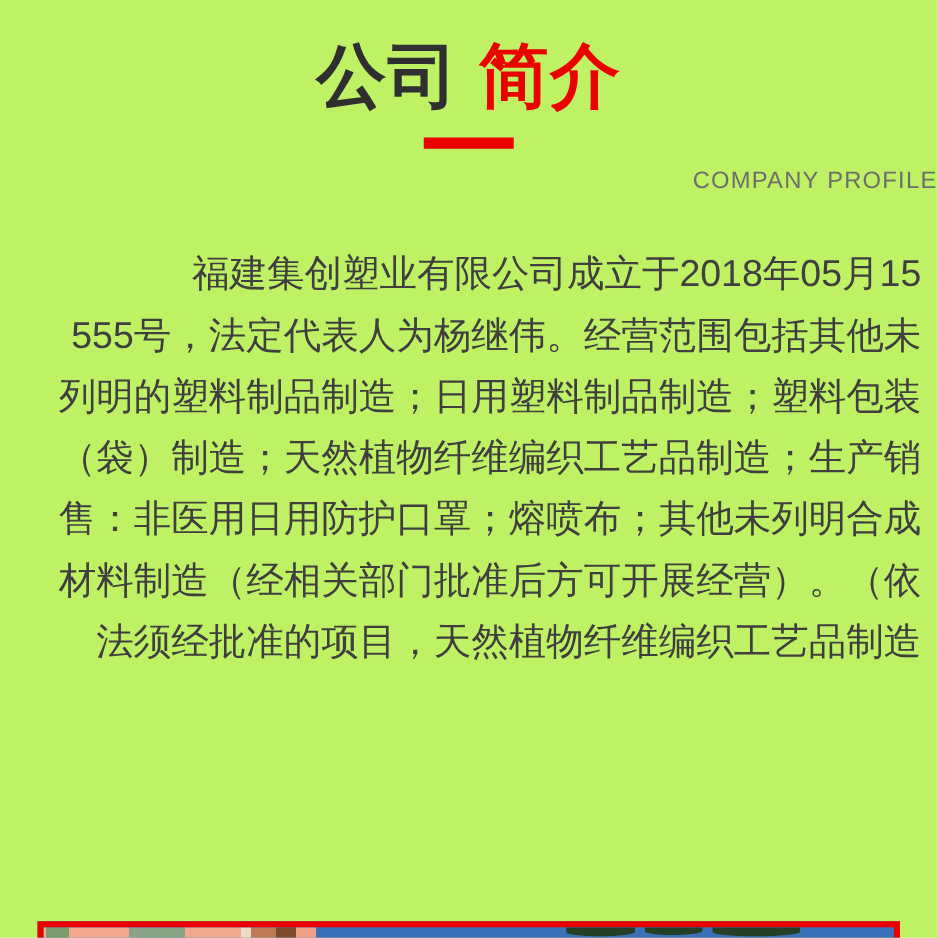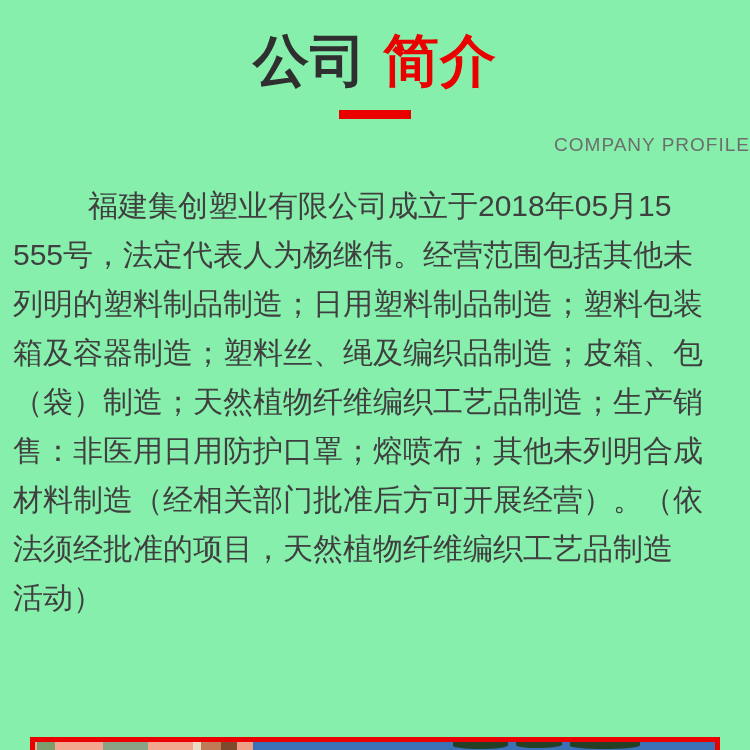--- a/index.html
+++ b/index.html
@@ -1,21 +1,21 @@
 <!DOCTYPE html>
 <html><head>
 <meta charset="utf-8">
 <style>
   html, body { margin: 0; padding: 0; }
   body {
     width: 750px; height: 750px; overflow: hidden;
     background: #ffffff;
     font-family: "Liberation Sans", "DejaVu Sans", sans-serif;
   }
-  .page { position: relative; width: 750px; height: 750px; overflow: hidden; background: #86efac; }
+  .page { position: relative; width: 750px; height: 750px; overflow: hidden; background: #bef264; }
 
   
   .title {
     margin: 0; padding-top: 28px;
     text-align: center;
     font-size: 56px; font-weight: 700; line-height: 66px;
     letter-spacing: 1px;
   }
   .title .t-primary { color: #2f2f2f; }
   .title .t-accent  { color: #eb0000; margin-left: 16px; }
@@ -28,24 +28,25 @@
 
   .subtitle {
     margin-top: 15px;
     text-align: right;
     font-size: 19px; letter-spacing: 1px;
     color: #6d6d6d;
   }
 
   
   .para {
-    margin-top: 25px;
+    margin-top: 39px;
     padding: 0 13px;
     font-size: 30px; line-height: 49px;
     color: #3f3f3f;
+    text-align: right;
   }
   .para .line { white-space: nowrap; overflow: hidden; }
   .para .line.indent { padding-left: 75px; }
 
   
   .photo-frame {
     position: absolute; top: 737px; left: 30px; right: 30px;
     height: 100px;
     border: 5px solid #eb0000;
     display: flex;
@@ -85,26 +86,24 @@
   </h1>
 
   <div class="title-bar"></div>
 
   <div class="subtitle">COMPANY PROFILE</div>
 
   <div class="para">
     <div class="line indent">福建集创塑业有限公司成立于2018年05月15</div>
     <div class="line">555号，法定代表人为杨继伟。经营范围包括其他未</div>
     <div class="line">列明的塑料制品制造；日用塑料制品制造；塑料包装</div>
-    <div class="line">箱及容器制造；塑料丝、绳及编织品制造；皮箱、包</div>
     <div class="line">（袋）制造；天然植物纤维编织工艺品制造；生产销</div>
     <div class="line">售：非医用日用防护口罩；熔喷布；其他未列明合成</div>
     <div class="line">材料制造（经相关部门批准后方可开展经营）。（依</div>
     <div class="line">法须经批准的项目，天然植物纤维编织工艺品制造</div>
-    <div class="line">活动）</div>
   </div>
 
   <div class="photo-frame">
     <div class="photo-building"></div>
     <div class="photo-sky">
       <div class="tree tree-1"></div>
       <div class="tree tree-2"></div>
       <div class="tree tree-3"></div>
     </div>
   </div>

